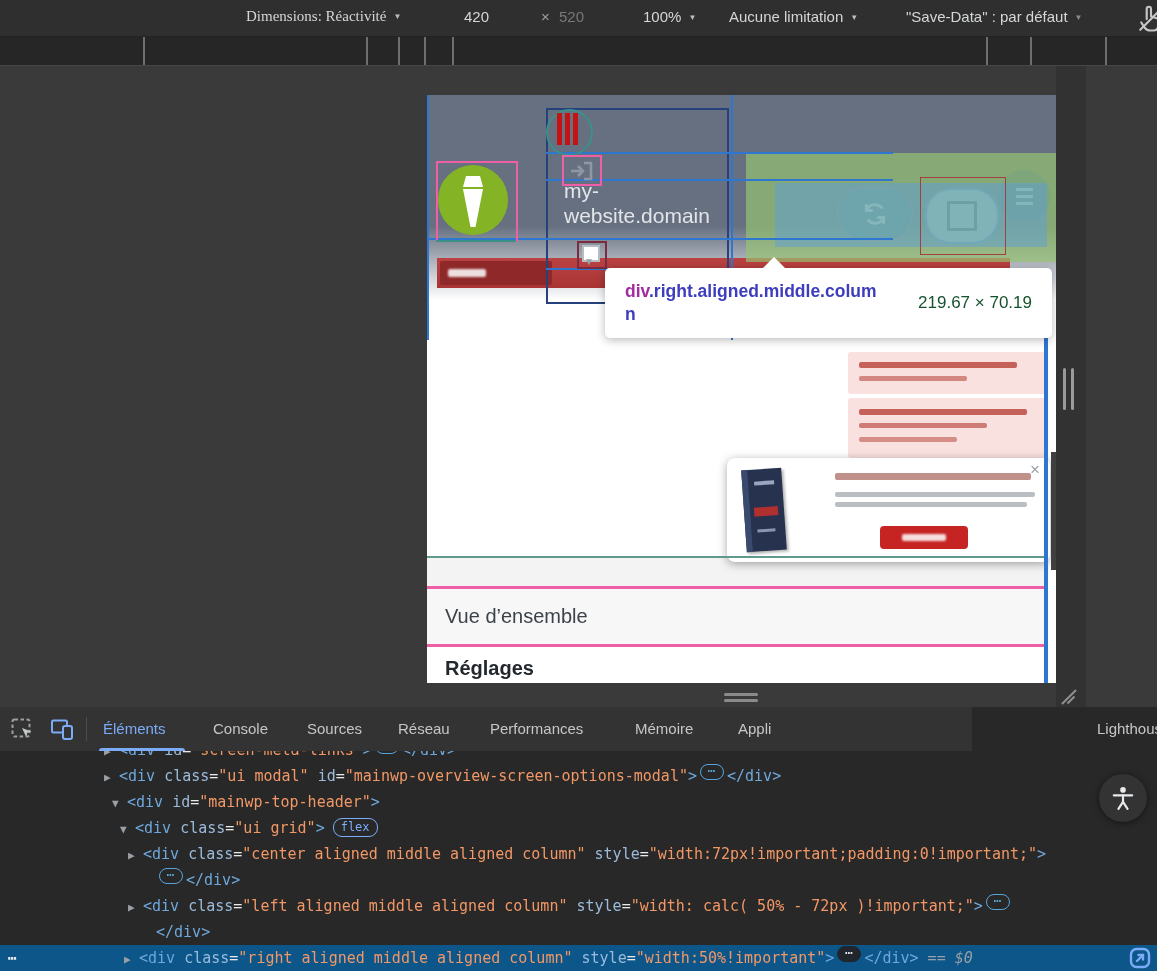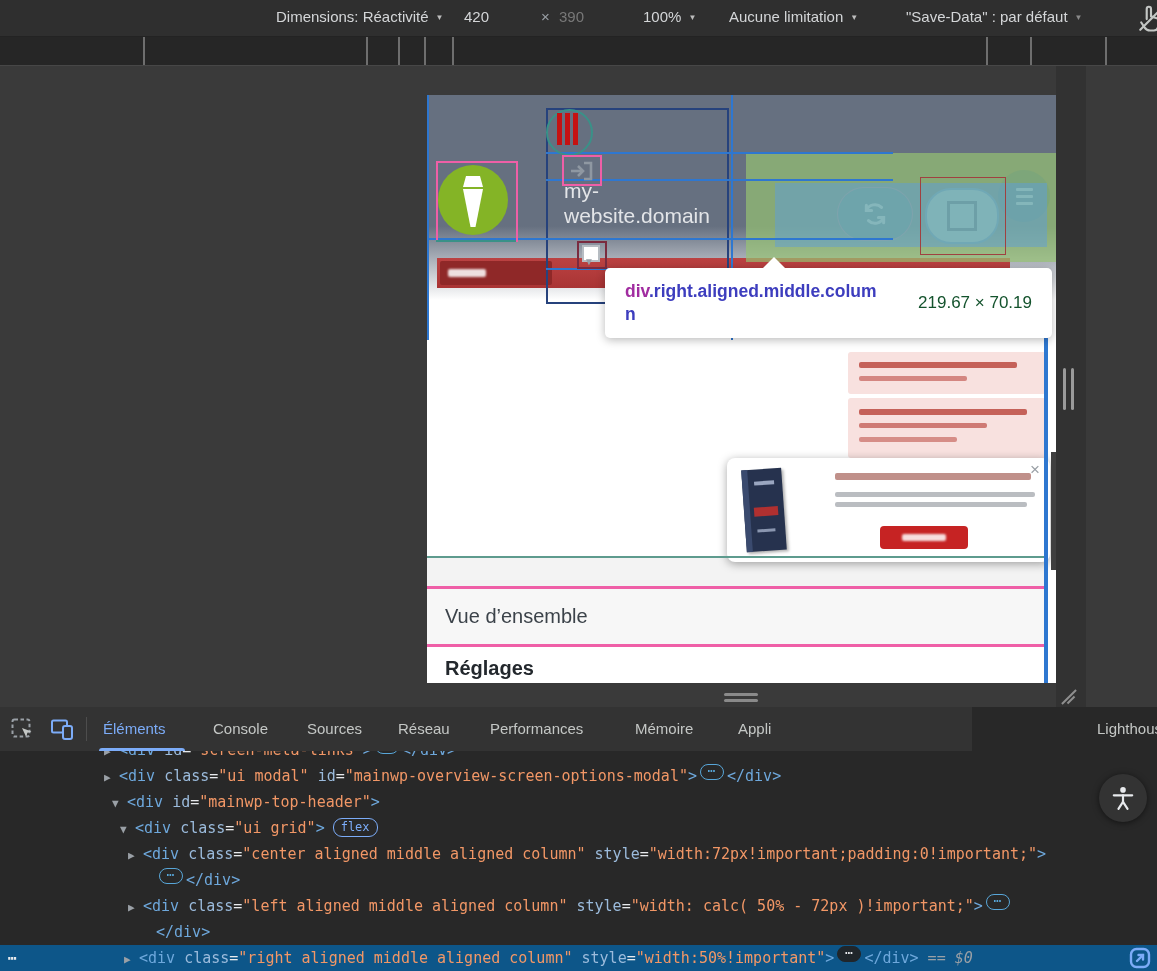--- a/index.html
+++ b/index.html
@@ -119,24 +119,24 @@
       font-size:12px;line-height:17px;vertical-align:2px;}
   .leftdots{position:absolute;left:8px;color:#e8eaed;letter-spacing:2px;font-weight:bold;}
   .reveal-icon{position:absolute;right:5px;top:1px;width:24px;height:24px;}
   .a11y-fab{position:absolute;right:10px;top:67px;width:48px;height:48px;border-radius:50%;background:#333;
       box-shadow:0 1px 6px rgba(0,0,0,.55);z-index:6;display:flex;align-items:center;justify-content:center;}
 </style>
 </head>
 <body>
 
 <div class="device-toolbar">
-  <span class="item" style="left:276px;"><span>Dimensions: Réactivité</span><span class="caret">▼</span></span>
+  <span class="item" style="left:246px;font-family:Liberation Serif, serif;"><span>Dimensions: Réactivité</span><span class="caret">▼</span></span>
   <span class="item" style="left:464px;text-align:right;">420</span>
   <span class="item mult" style="left:541px;">×</span>
-  <span class="item dim-text" style="left:559px;">390</span>
+  <span class="item dim-text" style="left:559px;">520</span>
   <span class="item" style="left:643px;"><span>100%</span><span class="caret">▼</span></span>
   <span class="item" style="left:729px;"><span>Aucune limitation</span><span class="caret">▼</span></span>
   <span class="item" style="left:906px;"><span>"Save-Data" : par défaut</span><span class="caret dim">▼</span></span>
   <span class="abs" style="left:1136px;top:3px;width:30px;height:30px;">
     <svg width="30" height="30" viewBox="0 0 28 28" fill="none" stroke="#c4c7c5" stroke-width="2" stroke-linecap="round">
       <path d="M10 15V5.5a2 2 0 0 1 4 0V12"></path>
       <path d="M14 12.5l5.5 1.8a3 3 0 0 1 2 3.2l-.9 5a4 4 0 0 1-3.9 3.2h-3.6a6 6 0 0 1-5-2.7l-3.2-4.8"></path>
       <path d="M4 25L25 4"></path>
     </svg>
   </span>

